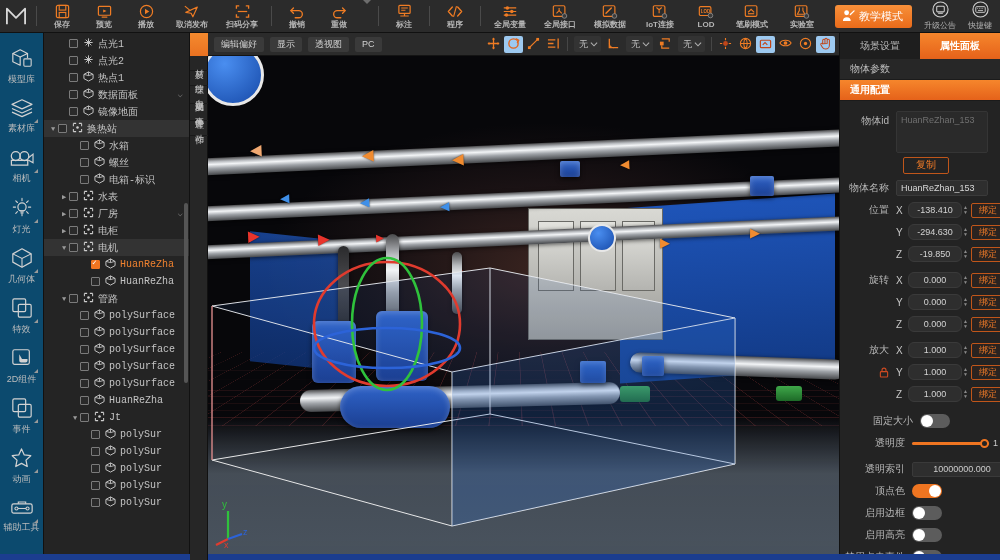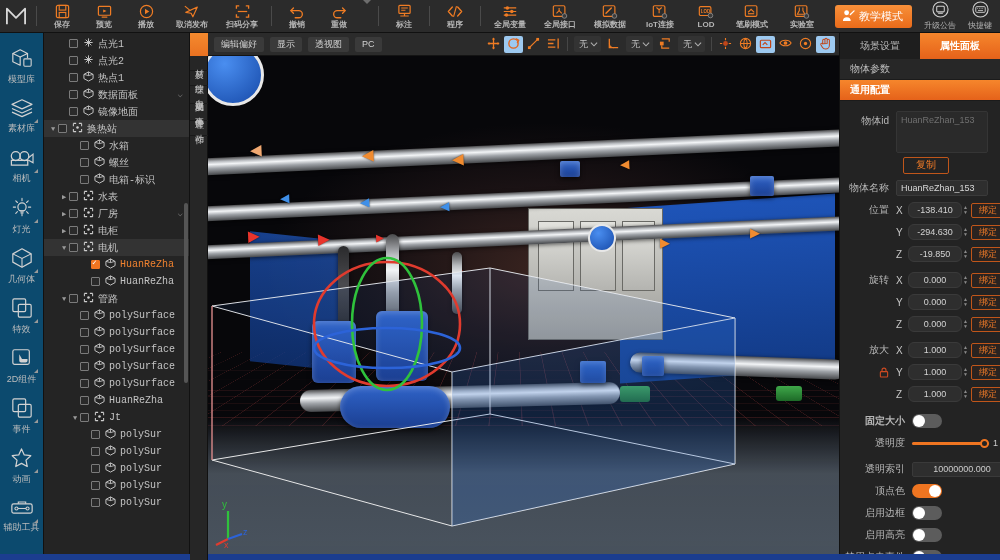--- a/index.html
+++ b/index.html
@@ -1195,21 +1195,21 @@
         <div class="axl">Z</div>
         <input class="finput num" id="sz" value="1.000" style="">
         <div class="spin">
             <span>▲</span>
             <span>▼</span>
           </div>
         <div class="bindbtn">绑定</div>
       </div>
 
       <div class="frow" style="margin-top:5px;">
-        <div class="flabel" style="width:72px;font-weight:bold;">固定大小</div>
+        <div class="flabel" style="width:80px;">固定大小</div>
         <div class="toggle">
             <div class="knob"></div>
           </div>
       </div>
 
       <div class="frow">
         <div class="flabel" style="width:72px;">透明度</div>
         <div class="slider">
           <div class="track"></div>
             <div class="fill" id="opfill" style="width: 100%;"></div>

